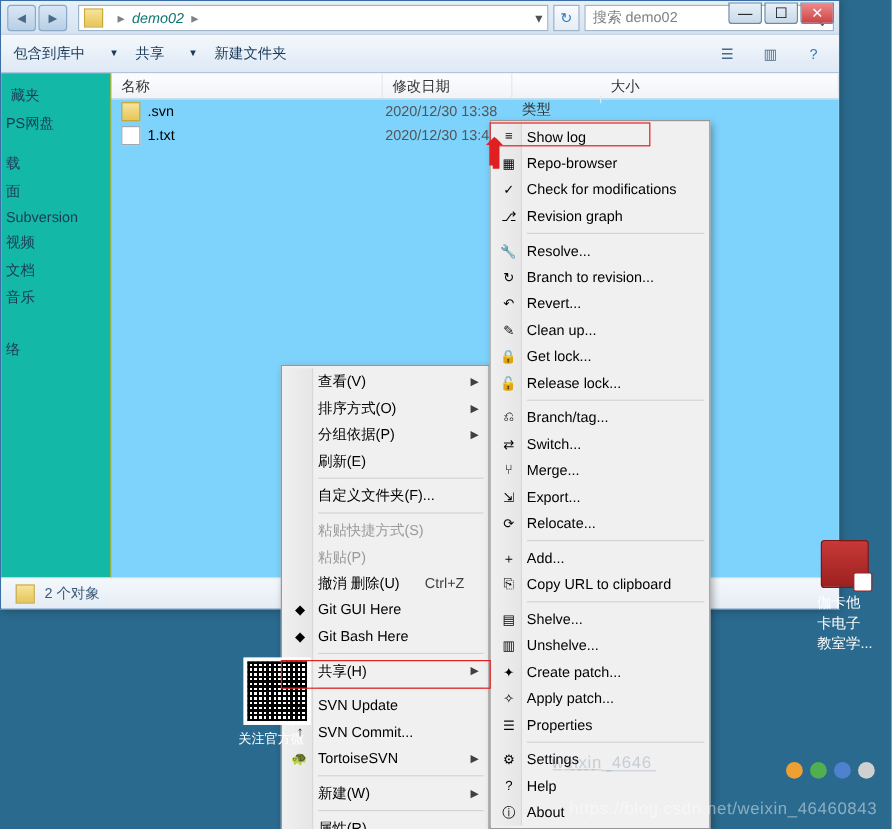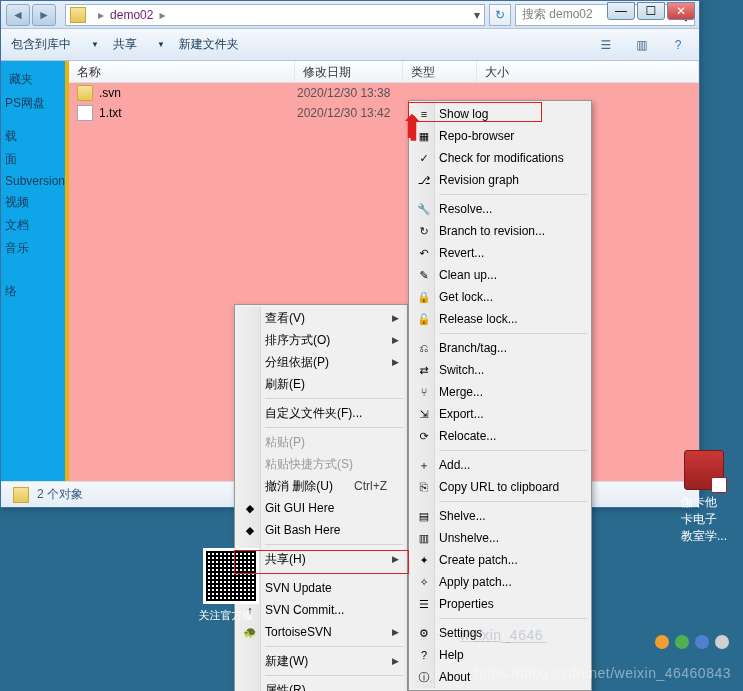--- a/index.html
+++ b/index.html
@@ -4,42 +4,42 @@
 <style>
 * { margin: 0; padding: 0; box-sizing: border-box; font-family: "Microsoft YaHei", "Segoe UI", Tahoma, sans-serif; font-size: 12px; }
 body { background: #2a6a8e; width: 743px; height: 691px; position: relative; overflow: hidden; }
 .window { position: absolute; left: 0; top: 0; width: 700px; height: 508px; background: #fff; border: 1px solid #3a6ea5; box-shadow: 0 0 8px rgba(0,0,0,.3); }
 .titlebar { height: 28px; background: linear-gradient(#e8f0f8,#d4e3f3); display: flex; align-items: center; border-bottom: 1px solid #b0c4de; }
 .nav-btns { display: flex; margin: 0 4px; }
 .nav-btn { width: 24px; height: 22px; border-radius: 3px; background: linear-gradient(#d9e7f5,#b8cfe5); border: 1px solid #8ba9c6; margin: 0 1px; display:flex;align-items:center;justify-content:center;color:#4a6a8a;}
 .addr { flex: 1; margin: 0 4px; height: 22px; background: #fff; border: 1px solid #a0b4c8; display: flex; align-items: center; padding: 0 4px; }
 .addr-ico { width: 16px; height: 16px; background: linear-gradient(#f7e39c,#e6c657); border: 1px solid #c9a839; margin-right: 6px; }
 .addr .sep { margin: 0 6px; color: #808080; }
-.addr-text { color: #701a75; }
+.addr-text { color: #0f766e; font-style: italic; }
 .addr .drop { margin-left:auto; color:#505050; }
 .refresh { width:22px; height:22px; border:1px solid #a0b4c8; background:linear-gradient(#fafcff,#e4ecf5); display:flex;align-items:center;justify-content:center; color:#2d7bb8; margin-right:4px;}
-.search { width: 180px; height: 22px; background: #fff; border: 1px solid #a0b4c8; display: flex; align-items: center; padding: 0 6px; color: #808080; margin-right: 4px; }
+.search { width: 208px; height: 22px; background: #fff; border: 1px solid #a0b4c8; display: flex; align-items: center; padding: 0 6px; color: #808080; margin-right: 4px; }
 .search .mag { margin-left:auto; color:#5b7fa3; }
 .winbtns { position: absolute; right: 4px; top: 1px; display: flex; }
 .winbtn { width: 28px; height: 18px; border: 1px solid #6a8aab; background: linear-gradient(#e8f0f8,#c8dae8); margin-left: 2px; display:flex;align-items:center;justify-content:center; border-radius:0 0 3px 3px;}
 .winbtn.close { background: linear-gradient(#e88,#c44); color:#fff; }
 .toolbar { height: 32px; background: linear-gradient(#f4f8fc,#dde9f5); border-bottom: 1px solid #b0c4de; display: flex; align-items: center; padding: 0 10px; gap: 14px; }
 .toolbar-item { color: #1a3a5a; display:flex; align-items:center; gap:20px; }
 .toolbar-item .tri { font-size:8px; }
 .toolbar-sp { flex:1; }
 .toolbar-ico { width:22px; height:22px; display:flex;align-items:center;justify-content:center; border-radius:2px; color:#4a6a8a; }
 .body { display: flex; height: calc(100% - 60px - 26px); }
-.sidebar { width: 68px; background: #0ea5e9; border-right: 4px solid #eab308; padding: 6px 0; overflow:hidden; }
+.sidebar { width: 92px; background: #14b8a6; border-right: 1px solid #eab308; padding: 6px 0; overflow:hidden; }
 .side-head { padding: 4px 8px; color: #1a3a5a; font-weight:400; }
 .side-item { padding: 3px 4px 3px 4px; color: #1a3a5a; white-space:nowrap; overflow:hidden; }
 .side-gap { height:10px; }
-.main { flex: 1; background: #fca5a5; position: relative; }
+.main { flex: 1; background: #7dd3fc; position: relative; }
 .cols { display: flex; height: 22px; background: linear-gradient(#fdfdfe,#f0f3f7); border-bottom: 1px solid #d8dee4; }
 .col { padding: 3px 8px; border-right: 1px solid #e4e8ec; color: #333; }
-.c-name { width: 226px; } .c-date { width: 108px; font-family: Liberation Serif, serif; } .c-type { width: 74px; } .c-size { flex:1; }
+.c-name { width: 226px; } .c-date { width: 108px; font-family: Liberation Serif, serif; } .c-type { width: 74px; margin-top: 19px; } .c-size { flex:1; }
 .row { display: flex; height: 20px; align-items: center; padding: 0 8px; }
 .row .ico { width: 16px; height: 16px; margin-right: 6px; }
 .row .ico.folder { background: linear-gradient(#f7e39c,#e6c657); border:1px solid #c9a839; border-radius:1px; }
 .row .ico.file { background: #fff; border:1px solid #a0a8b0; position:relative; }
 .row .name { width: 198px; } .row .date { width: 108px; color:#555; }
 .status { height: 26px; border-top: 1px solid #d8dee4; background: linear-gradient(#f4f8fc,#e4ecf4); display: flex; align-items: center; padding: 0 12px; color:#3a5a7a; }
 .status .sico { width:16px; height:16px; background:linear-gradient(#f7e39c,#e6c657); border:1px solid #c9a839; margin-right:8px;}
 
 .ctx { position: absolute; background: #f0f0f0; border: 1px solid #979797; box-shadow: 2px 3px 6px rgba(0,0,0,.3); padding: 2px; }
 .ctx1 { left: 234px; top: 304px; width: 174px; }
@@ -181,24 +181,24 @@
       </div>
       <div class="mi">
         <span>刷新(E)</span>
       </div>
       <div class="sep-line"></div>
       <div class="mi">
         <span>自定义文件夹(F)...</span>
       </div>
       <div class="sep-line"></div>
       <div class="mi dis">
+        <span>粘贴快捷方式(S)</span>
+      </div>
+      <div class="mi dis">
         <span>粘贴(P)</span>
-      </div>
-      <div class="mi dis">
-        <span>粘贴快捷方式(S)</span>
       </div>
       <div class="mi">
         <span>撤消 删除(U)</span>
         <span class="sc">Ctrl+Z</span>
       </div>
       <div class="mi">
         <span class="mico">◆</span>
         <span>Git GUI Here</span>
       </div>
       <div class="mi">

